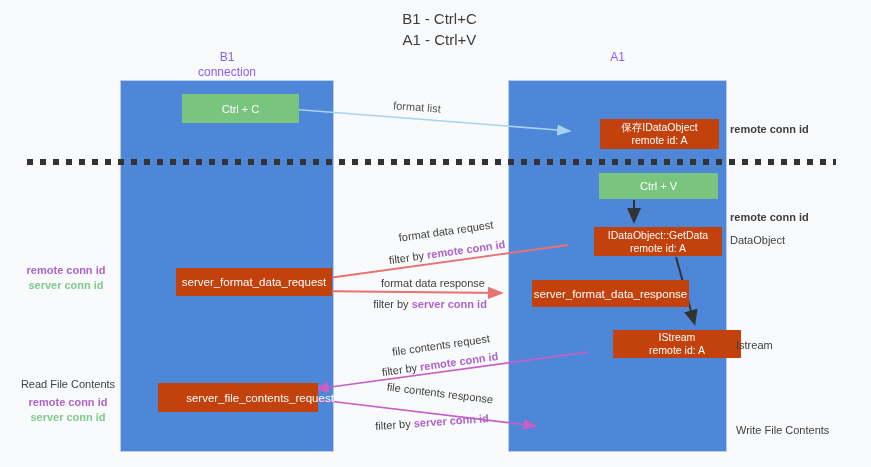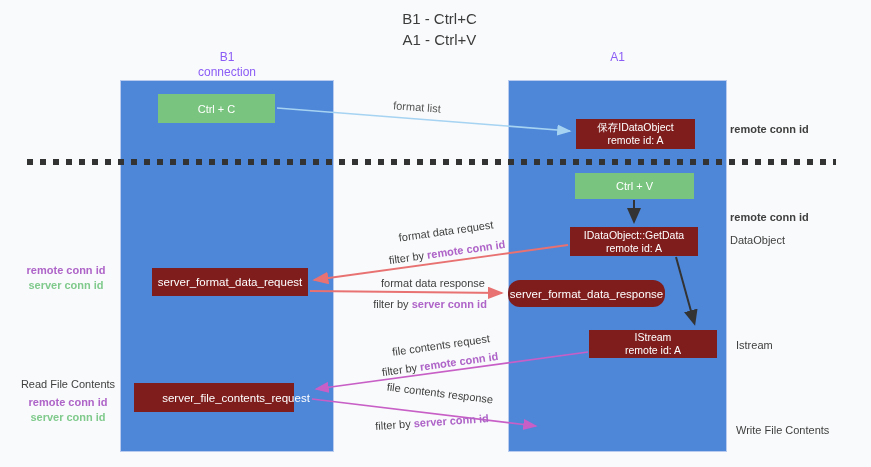--- a/index.html
+++ b/index.html
@@ -2,24 +2,24 @@
 <html><head>
 <meta charset="utf-8">
 <style>
   html,body{margin:0;padding:0;background:#f9fafb;}
   body{font-family:"Liberation Sans", sans-serif;}
   #stage{position:relative;width:871px;height:467px;background:#f9fafb;overflow:hidden;}
   .abs{position:absolute;}
   .title{width:100%;text-align:center;top:8px;left:4px;font-size:15px;line-height:21px;color:#3c3c3c;}
   .lane{background:#4e86d8;border:1px solid #b9ccf0;box-sizing:border-box;}
   .lane-header{font-size:12px;line-height:15px;color:#8b5cf6;text-align:center;}
-  .node{box-sizing:border-box;color:#fff;display:flex;flex-direction:column;align-items:center;justify-content:center;text-align:center;}
+  .node{box-sizing:border-box;color:#fff;display:flex;flex-direction:column;align-items:center;justify-content:center;text-align:center;margin-left:24px;}
   .node .l1,.node .l2{line-height:13px;}
   .green{background:#79c57f;font-size:11px;}
-  .orange{background:#7f1d1d;font-size:10.5px;}
+  .orange{background:#c2410c;font-size:10.5px;}
   .orange.single{font-size:11.5px;}
   .msg{font-size:11px;color:#3f3f3f;white-space:nowrap;}
   .msg-c{transform-origin:center;}
   .purple{color:#ae64c8;font-weight:bold;}
   .greentx{color:#7fca8c;font-weight:bold;}
   .sidelabel{font-size:11px;white-space:nowrap;color:#3f3f3f;}
   .sideblock{text-align:center;font-size:11px;line-height:15px;white-space:nowrap;}
   svg{position:absolute;left:0;top:0;pointer-events:none;}
 </style>
 </head>
@@ -83,21 +83,21 @@
 
   <div class="abs node orange" style="left:570px;top:227px;width:128px;height:29px;">
     <span class="l1">IDataObject::GetData</span>
     <span class="l2">remote id: A</span>
   </div>
 
   <div class="abs node orange single" style="left:152px;top:268px;width:156px;height:28px;">
     <span>server_format_data_request</span>
   </div>
 
-  <div class="abs node orange single" style="left:508px;top:280px;width:157px;height:27px;border-radius:12px;">
+  <div class="abs node orange single" style="left:508px;top:280px;width:157px;height:27px;">
     <span>server_format_data_response</span>
   </div>
 
   <div class="abs node orange" style="left:589px;top:330px;width:128px;height:28px;">
     <span class="l1">IStream</span>
     <span class="l2">remote id: A</span>
   </div>
 
   <div class="abs node orange single" style="left:134px;top:383px;width:160px;height:29px;padding-left:44px;">
     <span>server_file_contents_request</span>

